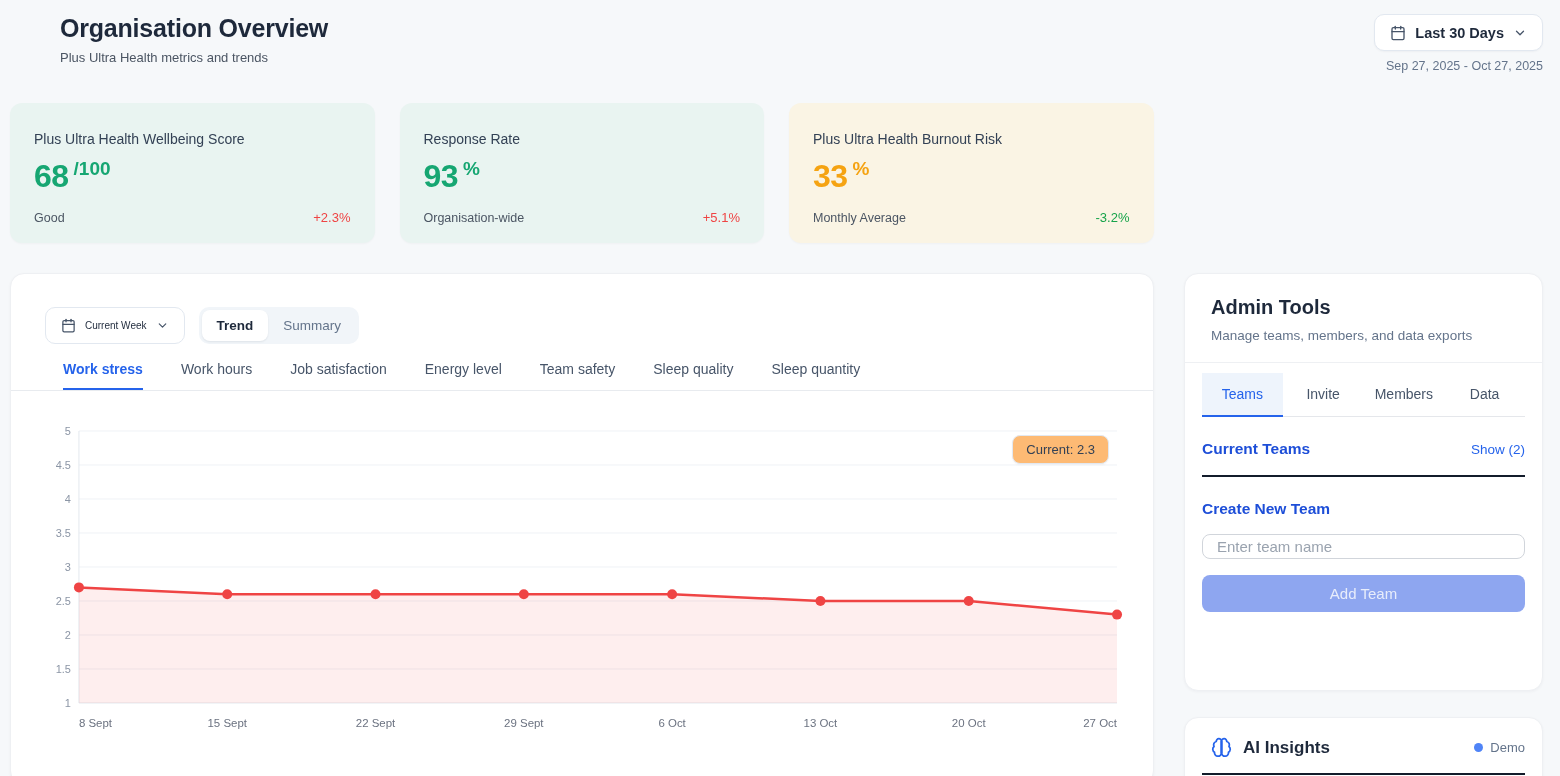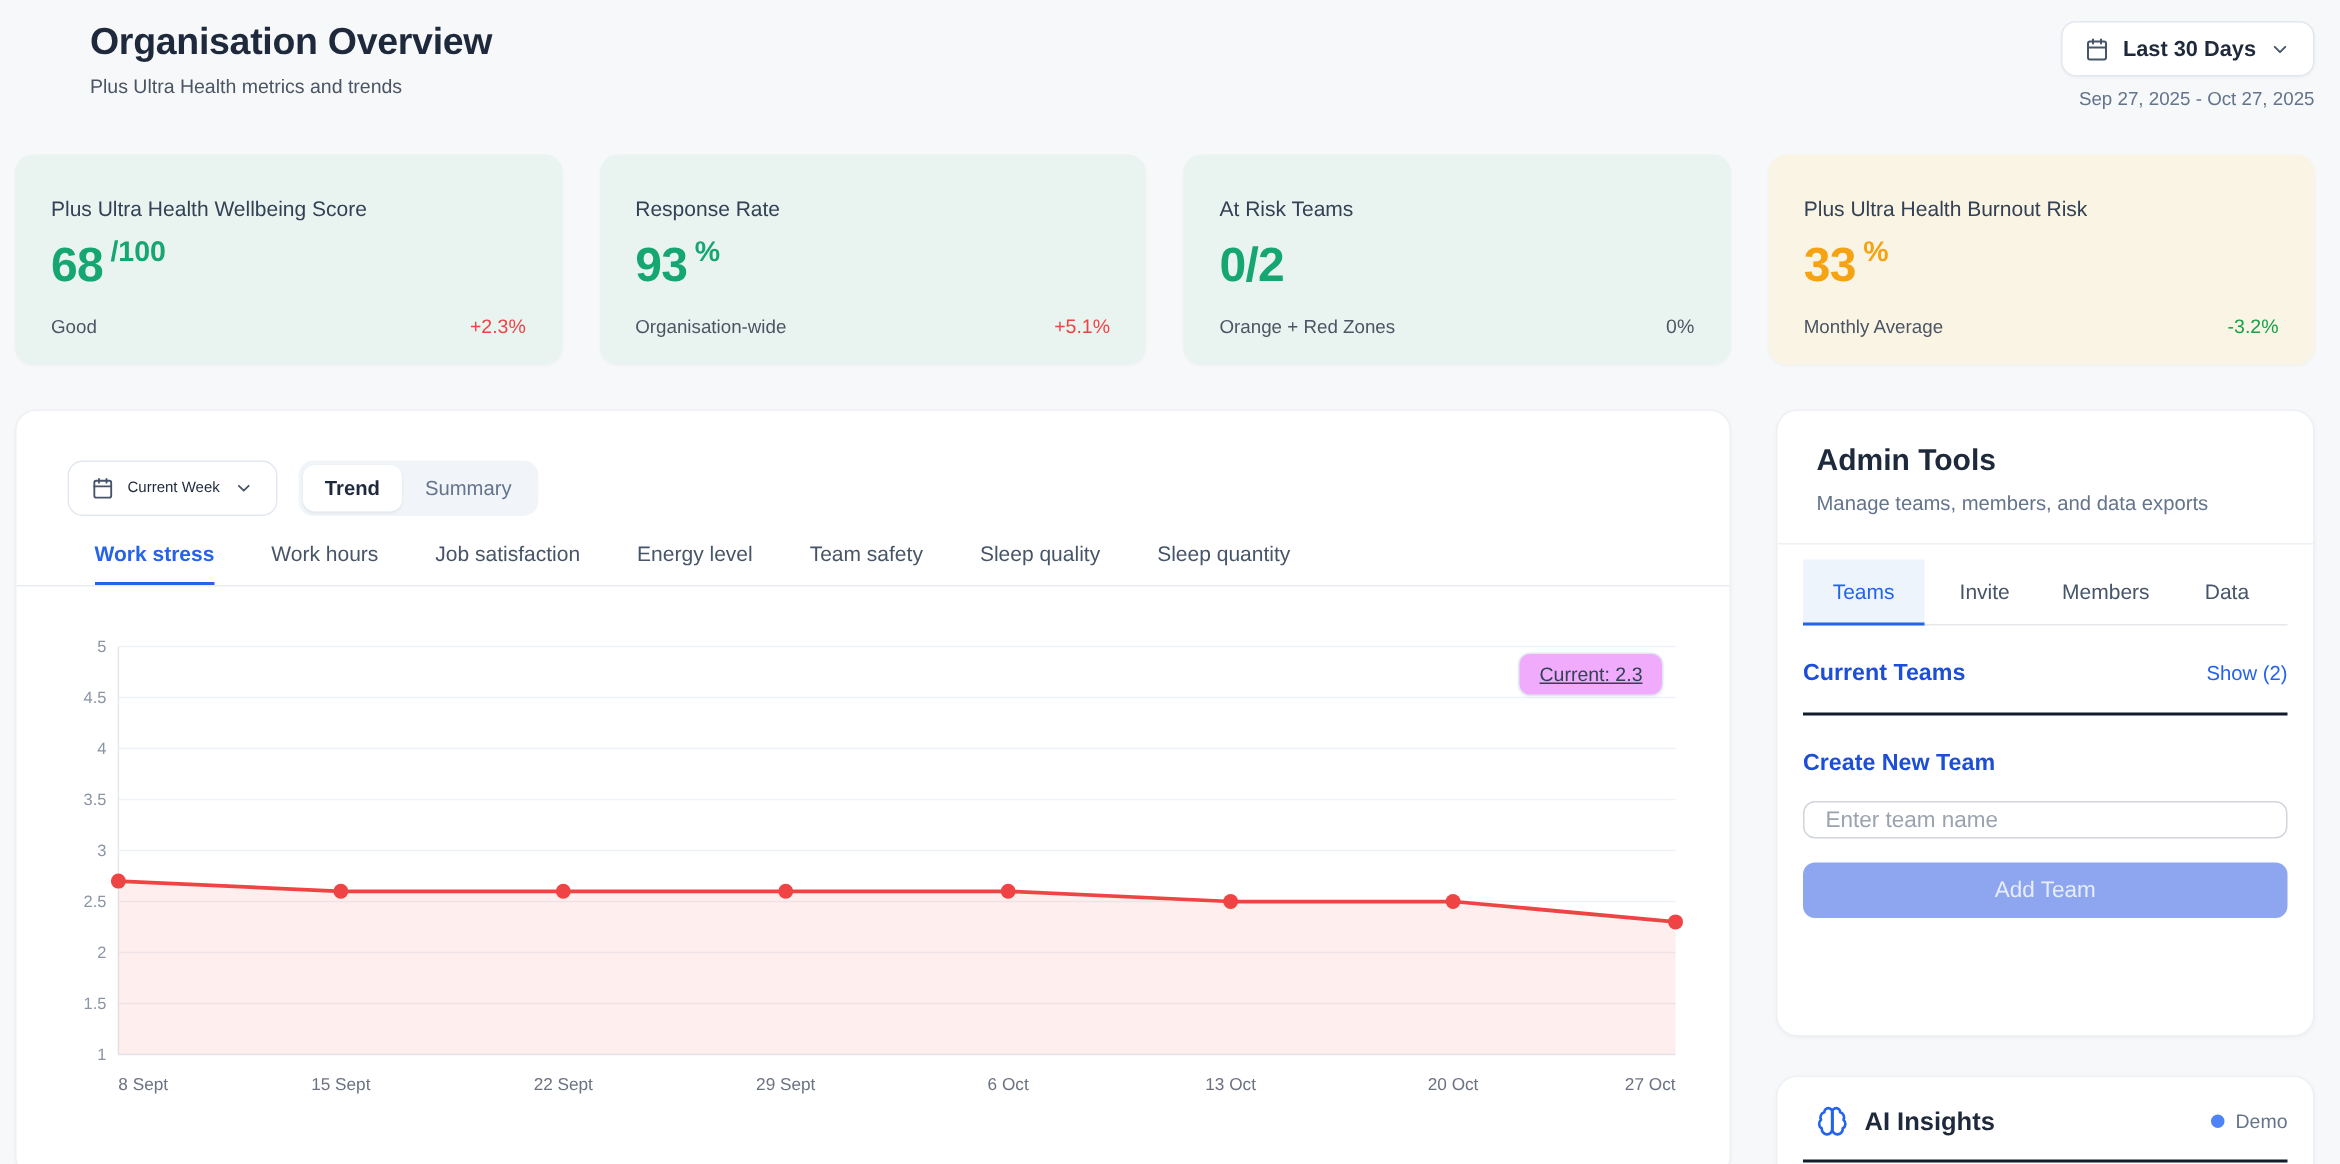--- a/index.html
+++ b/index.html
@@ -65,23 +65,23 @@
     font-size:10px; font-weight:500; color:#1e293b; cursor:pointer;justify-content:flex-end;
   }
   .seg-control { display:flex; background:#f1f5f9; border-radius:10px; padding:3px; height:37px; }
   .seg-item { display:flex; align-items:center; padding:0 15px; font-size:13.5px; border-radius:8px; color:#64748b; cursor:pointer; }
   .seg-item.active { background:#fff; color:#1e293b; font-weight:600; box-shadow:0 1px 2px rgba(16,24,40,.08); }
   .pulse-tabs { display:flex; gap:38px; padding:0 24px 0 52px; margin-top:17px; border-bottom:1px solid #e8ebef; }
   .pulse-tab { font-size:14px; color:#475569; padding-bottom:13px; cursor:pointer; white-space:nowrap; }
   .pulse-tab.active { color:#2563eb; font-weight:600; box-shadow:inset 0 -2px 0 #2563eb; }
   .chart-wrap { position:relative; padding:0 24px; margin-top:26px; }
   .chart-badge {
-    position:absolute; top:18px; right:44px; background:#f0abfc;
+    position:absolute; top:18px; right:44px; background:#fdba74;
     border:1px solid #e2e8f0; border-radius:8px; padding:6px 13px;
-    font-size:13px; color:#334155; box-shadow:0 1px 2px rgba(16,24,40,.04);text-decoration:underline;
+    font-size:13px; color:#334155; box-shadow:0 1px 2px rgba(16,24,40,.04);
   }
   .ytick { fill:#8b95a5; font-size:11px; font-family:"Liberation Sans",sans-serif; }
   .xtick { fill:#6b7280; font-size:11.5px; font-family:"Liberation Sans",sans-serif; }
   
   .admin-panel { height:418px; overflow:hidden; }
   .admin-header { padding:22px 26px 19px; border-bottom:1px solid #eef0f3; }
   .admin-title { font-size:20px; font-weight:700; color:#1e293b; }
   .admin-subtitle { font-size:13.5px; color:#64748b; margin-top:9px; }
   .admin-tabs { display:flex; margin:10px 17px 0; border-bottom:1px solid #e5e7eb; }
   .admin-tab {
@@ -162,30 +162,20 @@
   </div>
   <div class="card card--mint">
     <div class="card-title">Response Rate</div>
     <div class="card-value-row">
       <span class="card-value val-green">93</span>
       <span class="card-unit val-green">%</span>
     </div>
     <div class="card-footer">
       <span class="card-label">Organisation-wide</span>
       <span class="card-delta delta--red">+5.1%</span>
-    </div>
-  </div>
-  <div class="card card--mint">
-    <div class="card-title">At Risk Teams</div>
-    <div class="card-value-row">
-      <span class="card-value val-green">0/2</span>
-    </div>
-    <div class="card-footer">
-      <span class="card-label">Orange + Red Zones</span>
-      <span class="card-delta delta--gray">0%</span>
     </div>
   </div>
   <div class="card card--cream">
     <div class="card-title">Plus Ultra Health Burnout Risk</div>
     <div class="card-value-row">
       <span class="card-value val-orange">33</span>
       <span class="card-unit val-orange">%</span>
     </div>
     <div class="card-footer">
       <span class="card-label">Monthly Average</span>

